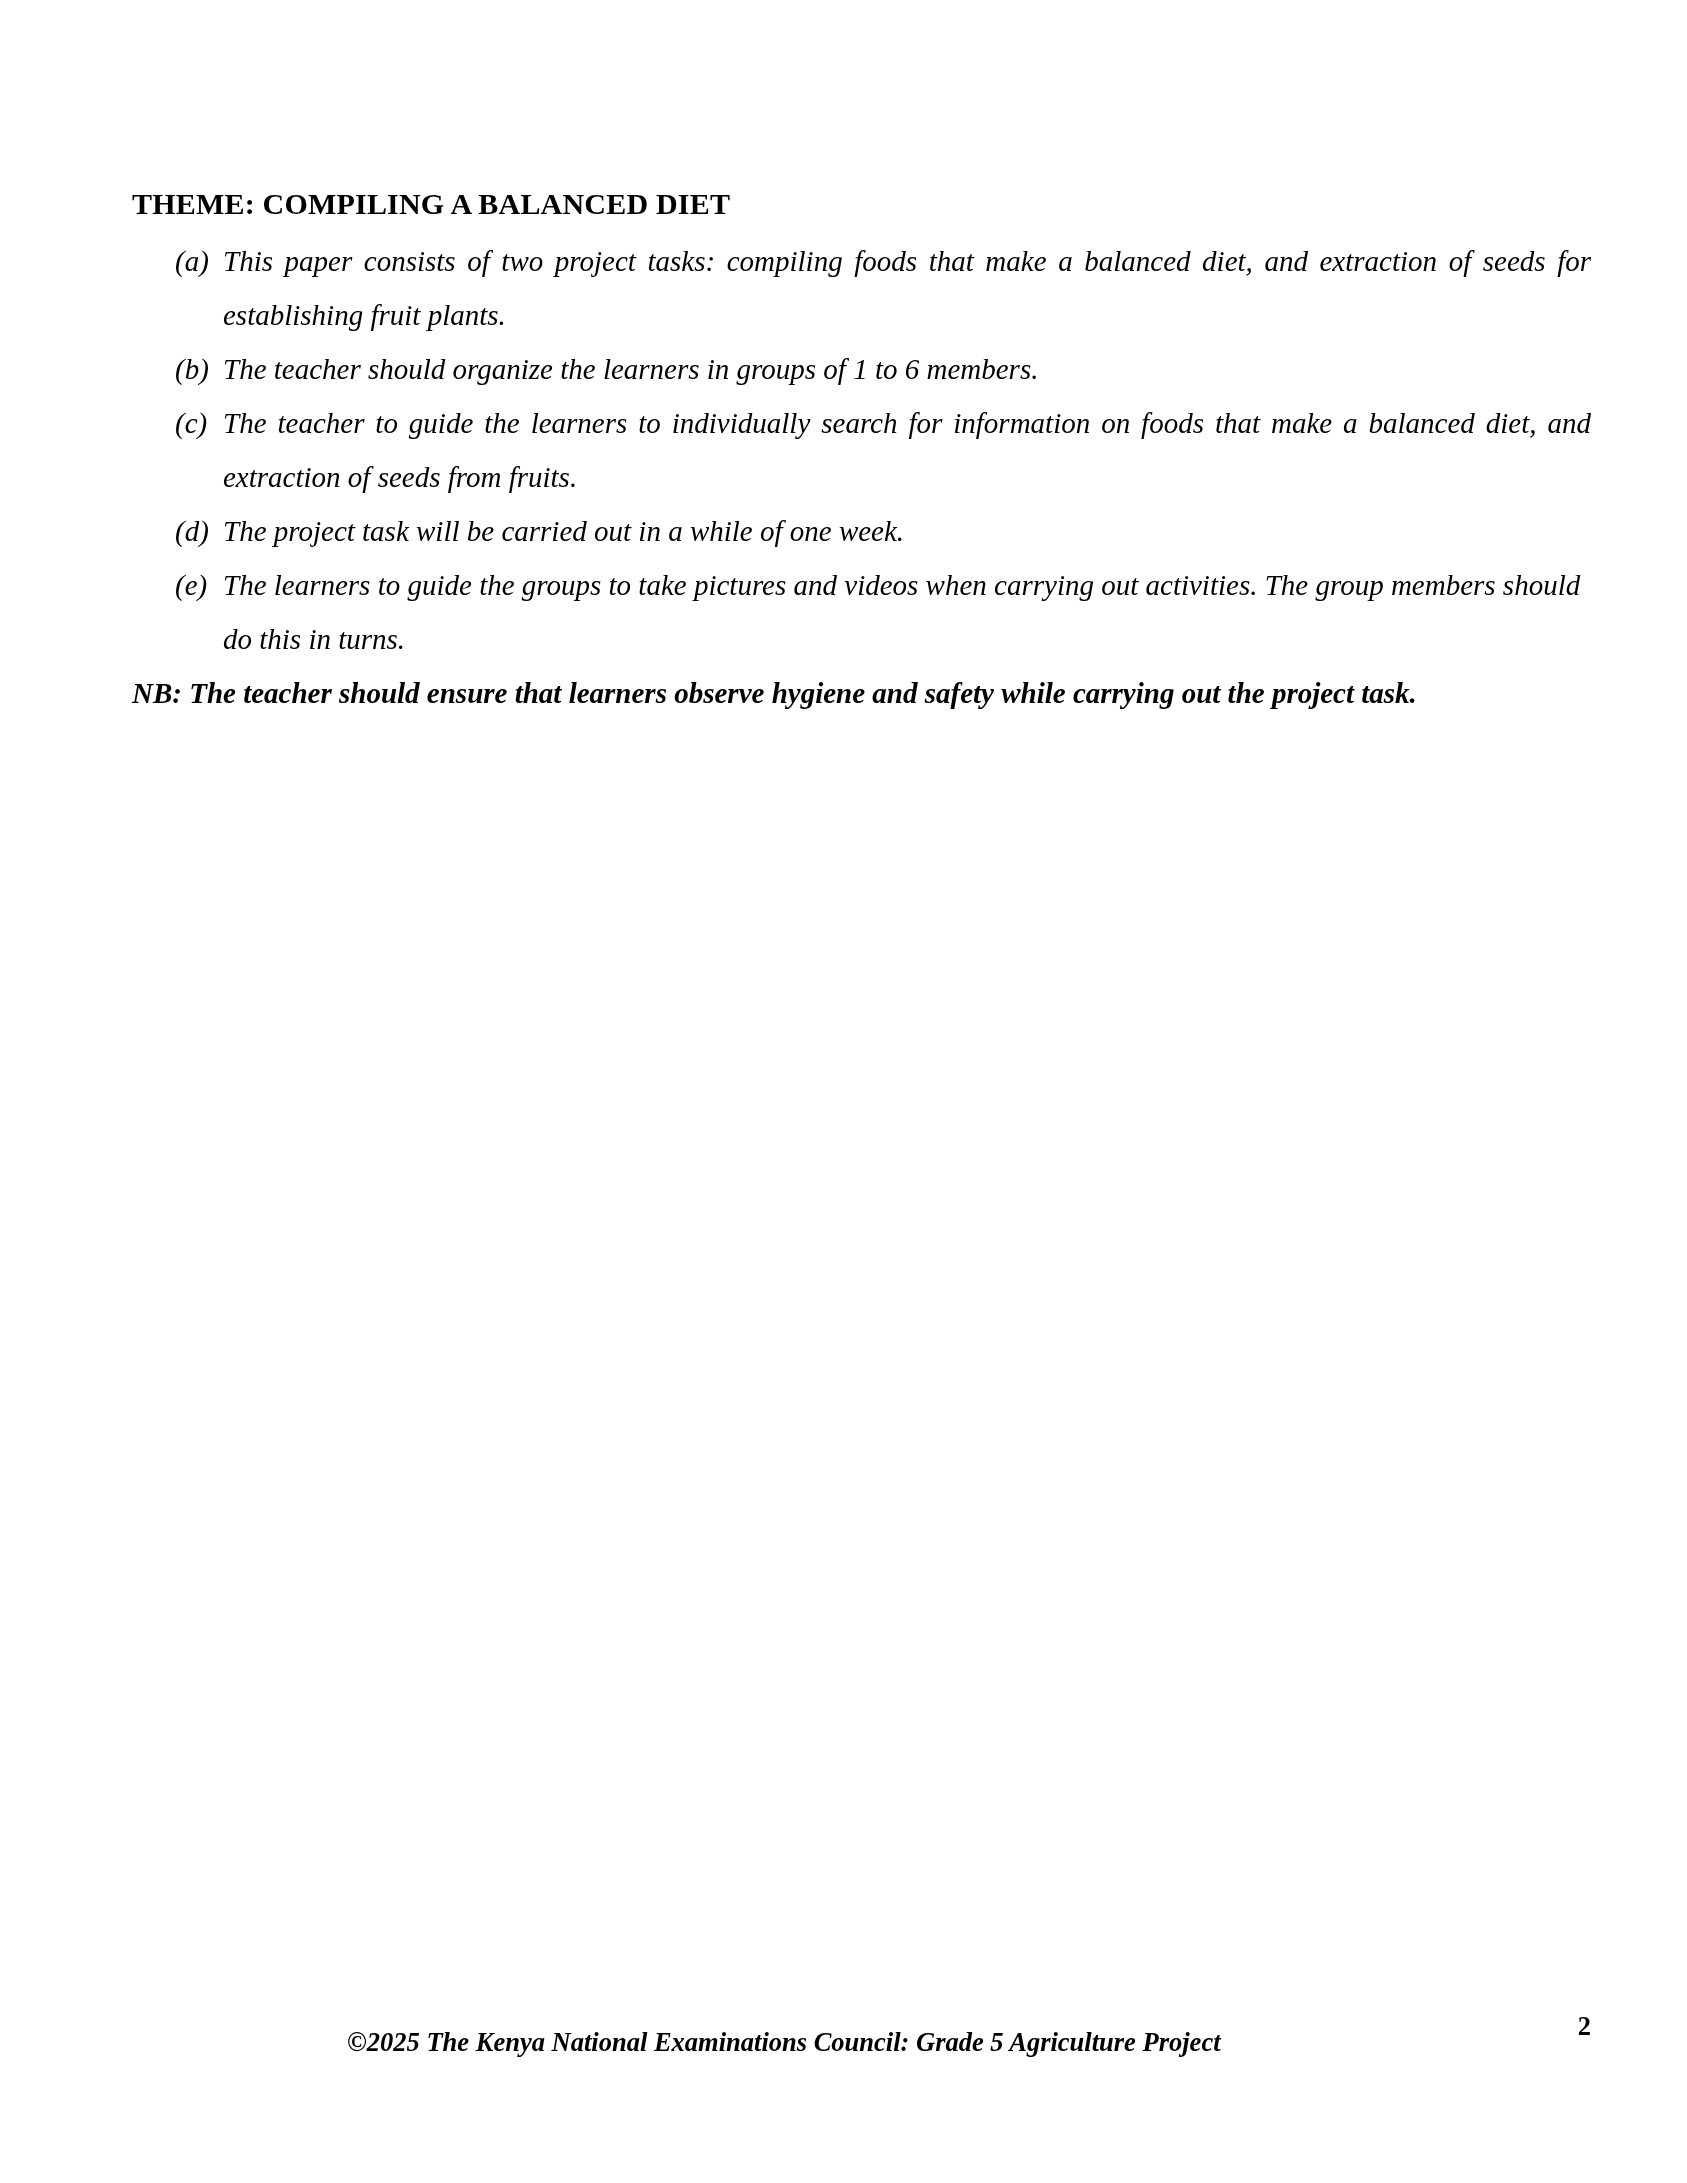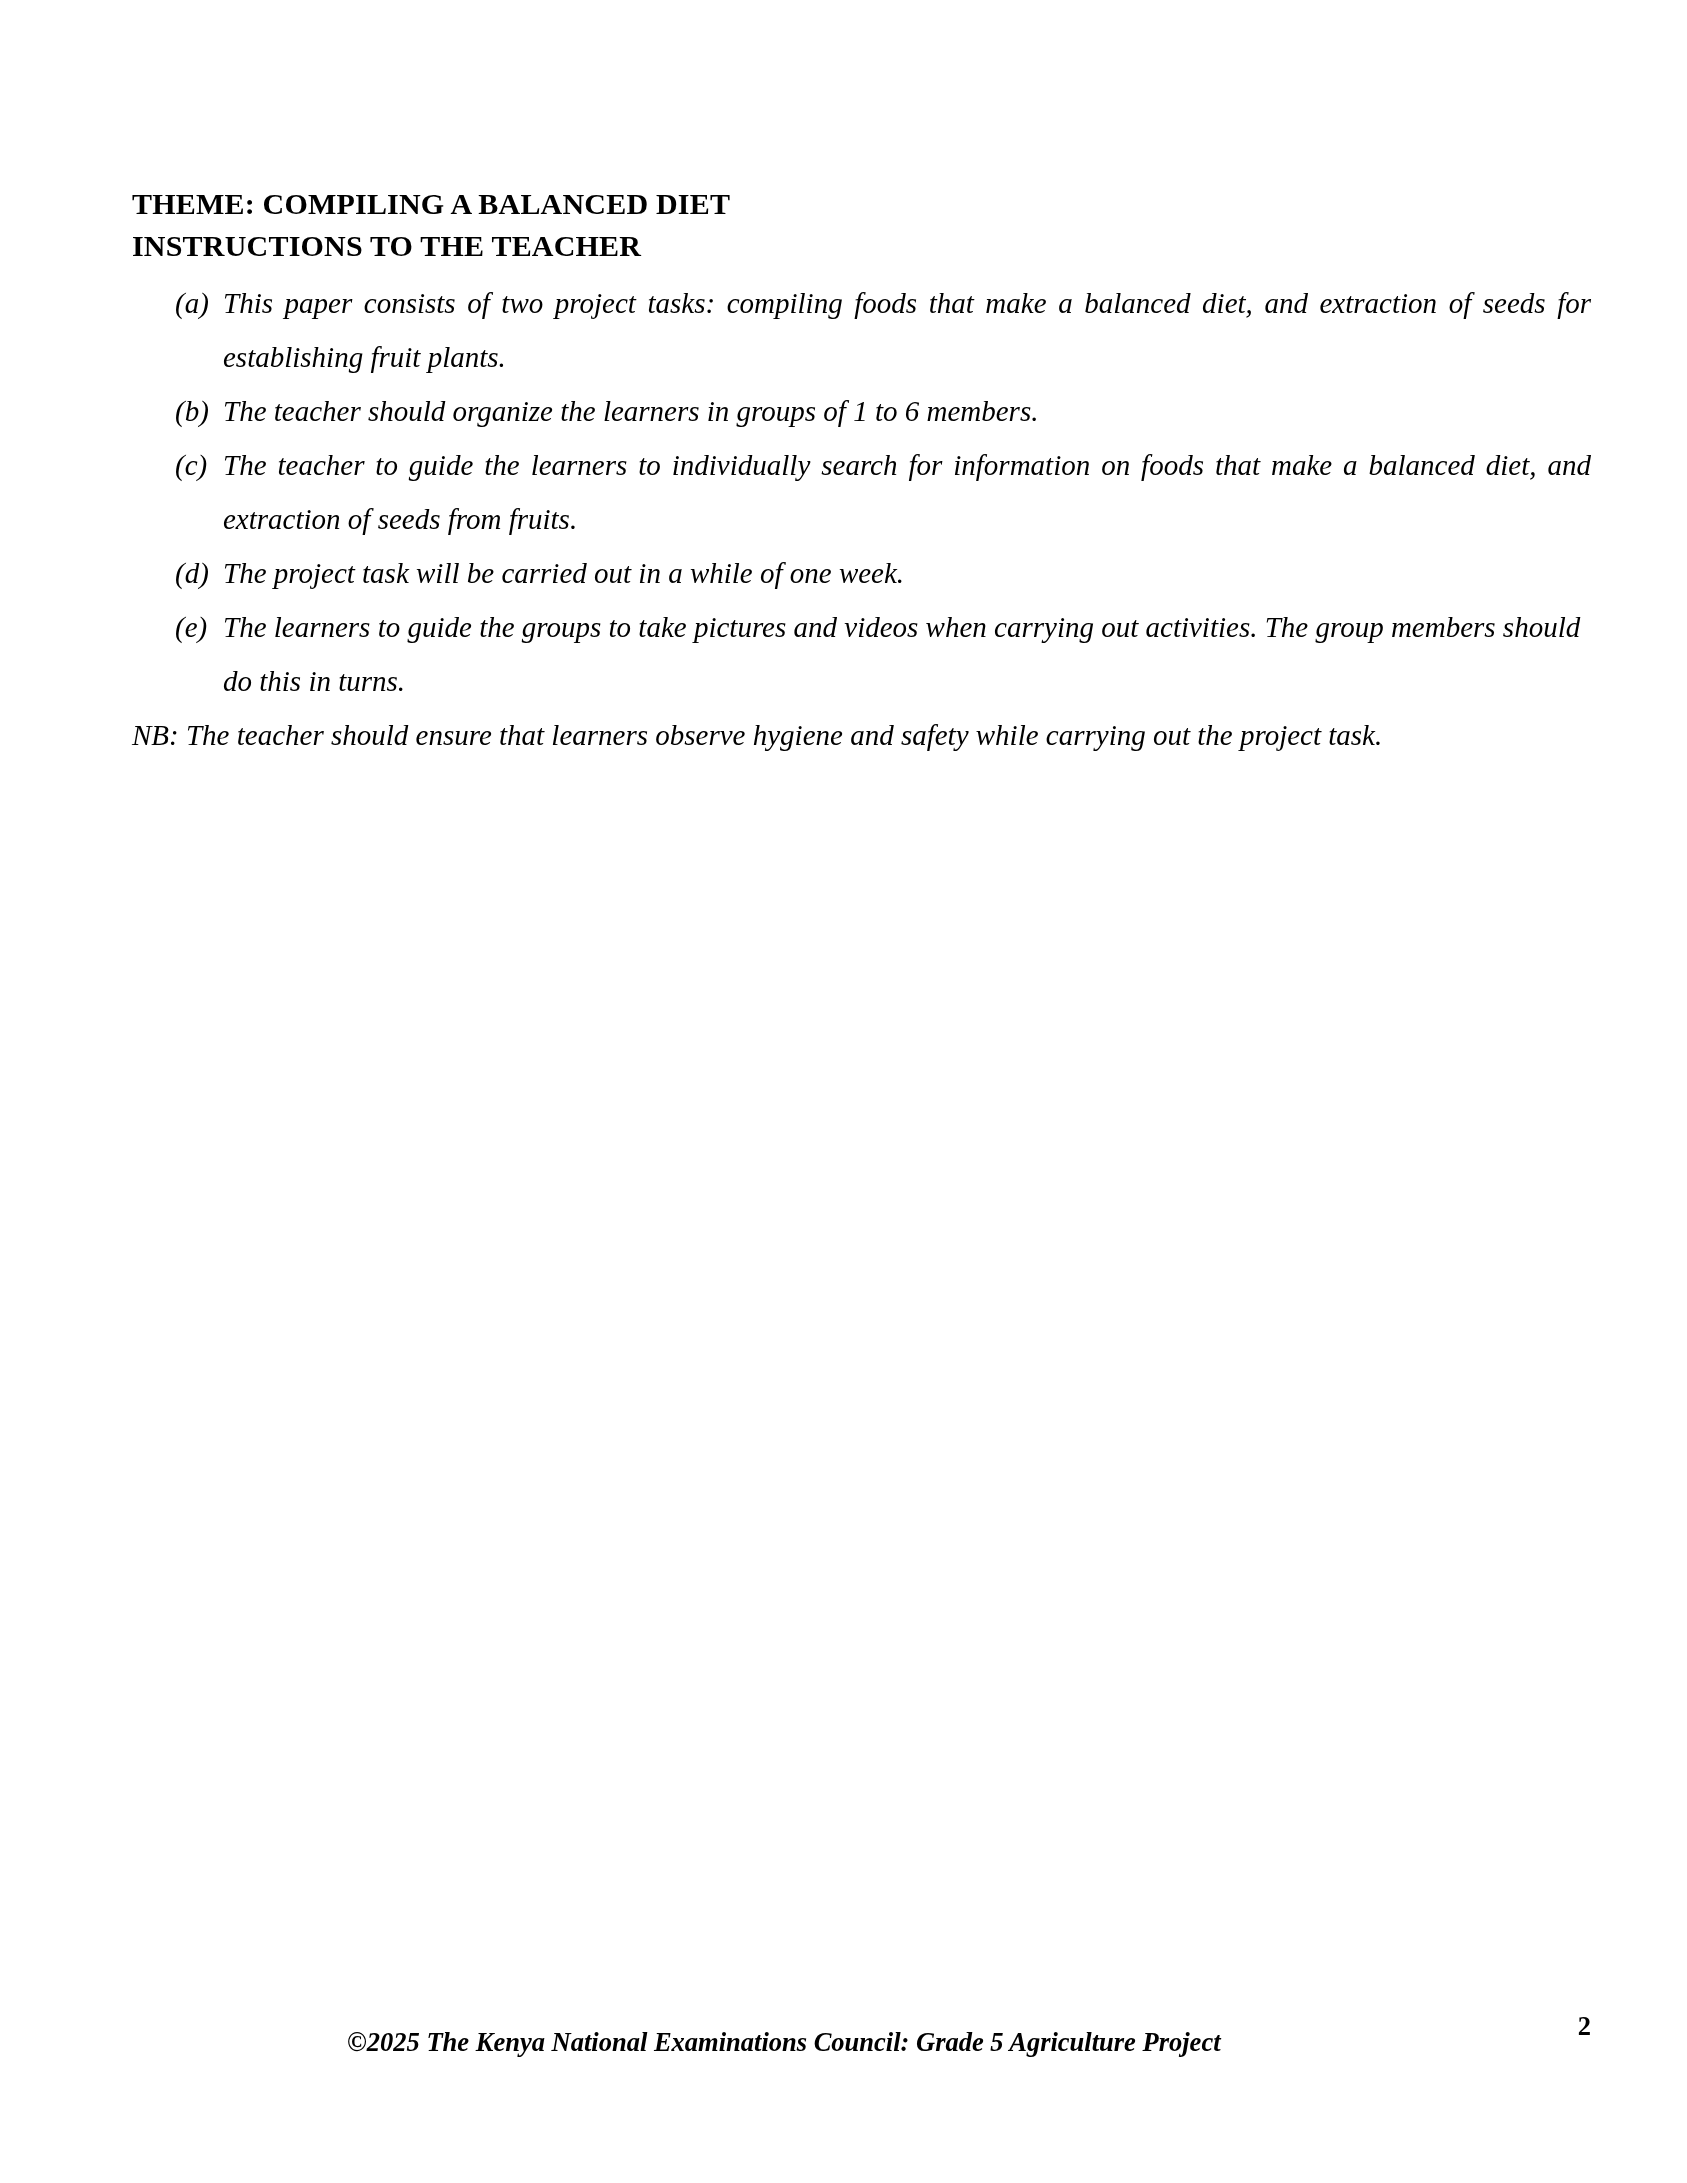--- a/index.html
+++ b/index.html
@@ -69,21 +69,21 @@
     line-height: 54px;
   }
 
   .inst-text {
     display: block;
   }
 
   
   .nb-note {
     font-style: italic;
-    font-weight: normal;
+    font-weight: bold;
     font-size: 29px;
     line-height: 54px;
     text-align: justify;
     text-justify: inter-word;
     margin: 0;
     width: 1459px;
   }
 
   
   .footer {
@@ -117,21 +117,20 @@
 </style>
 </head>
 <body>
 
 <div class="page">
 
   <div class="content">
 
     <div class="heading">THEME: COMPILING A BALANCED DIET</div>
 
-    <div class="heading">INSTRUCTIONS TO THE TEACHER</div>
 
     <ul class="inst-list">
 
       <li class="inst-item">
         <span class="inst-marker">(a)</span>
         <span class="inst-text">This paper consists of two project tasks: compiling foods that make a balanced diet, and extraction of seeds for establishing fruit plants.</span>
       </li>
 
       <li class="inst-item">
         <span class="inst-marker">(b)</span>

